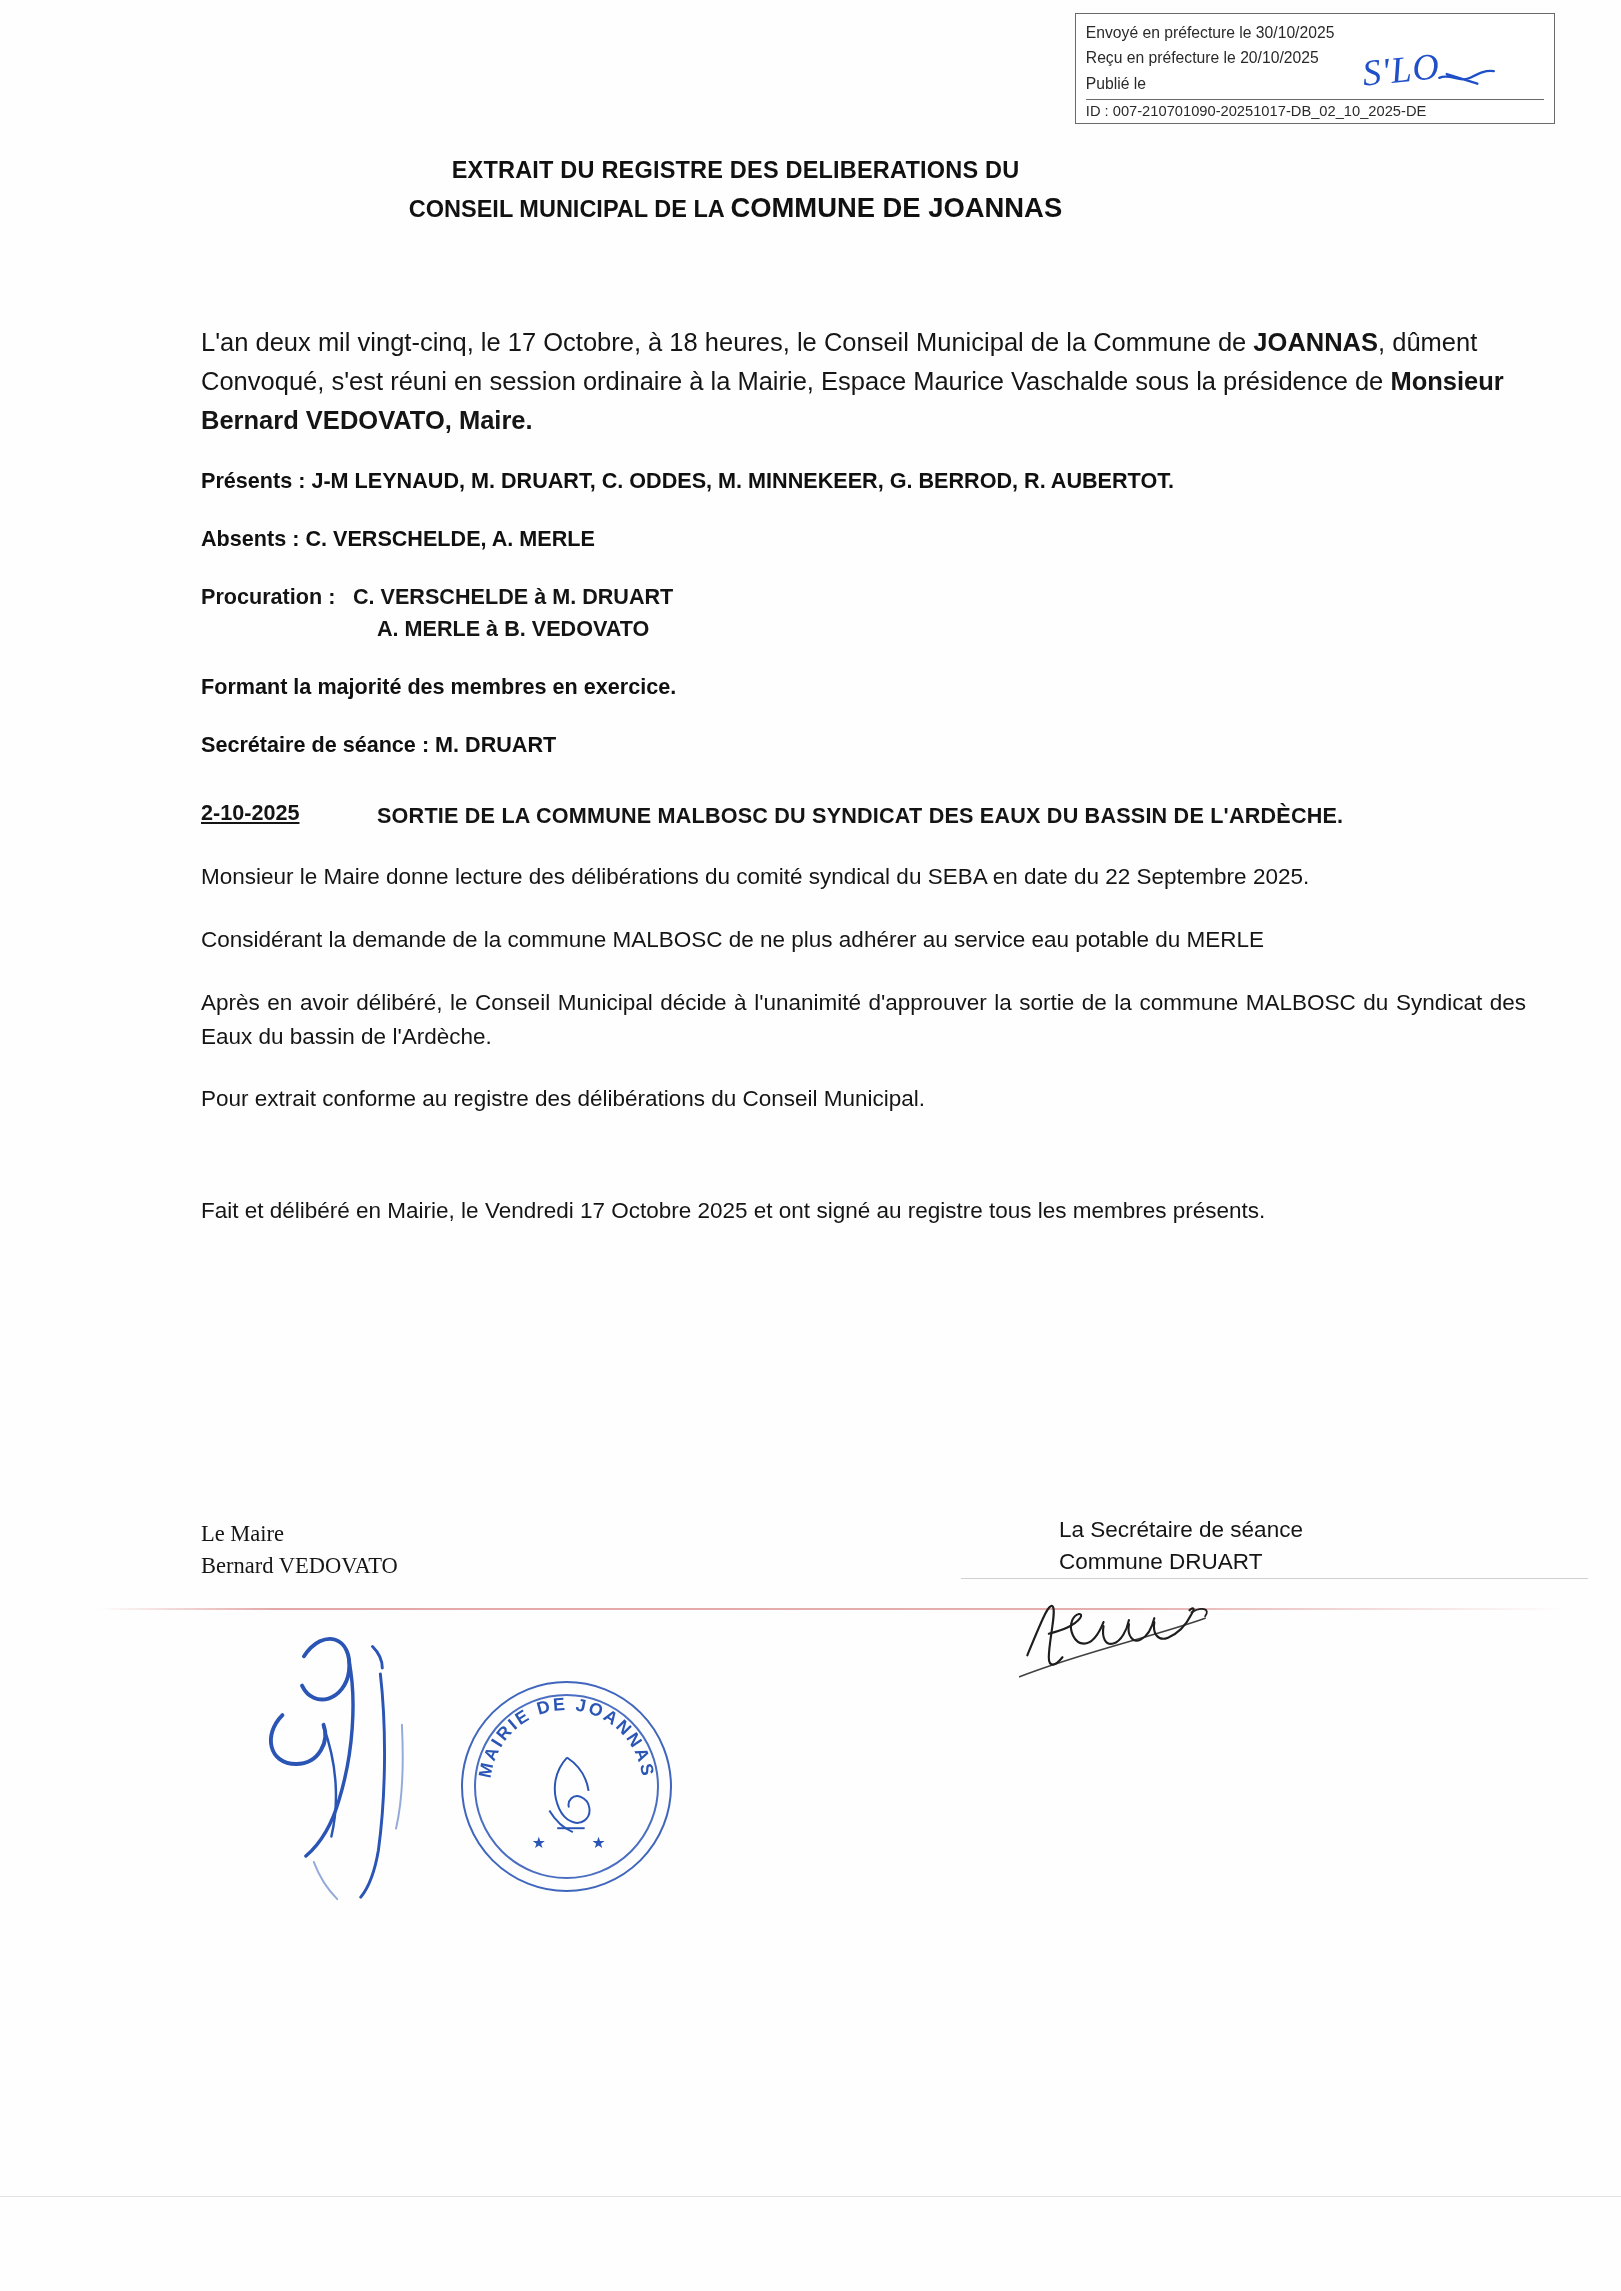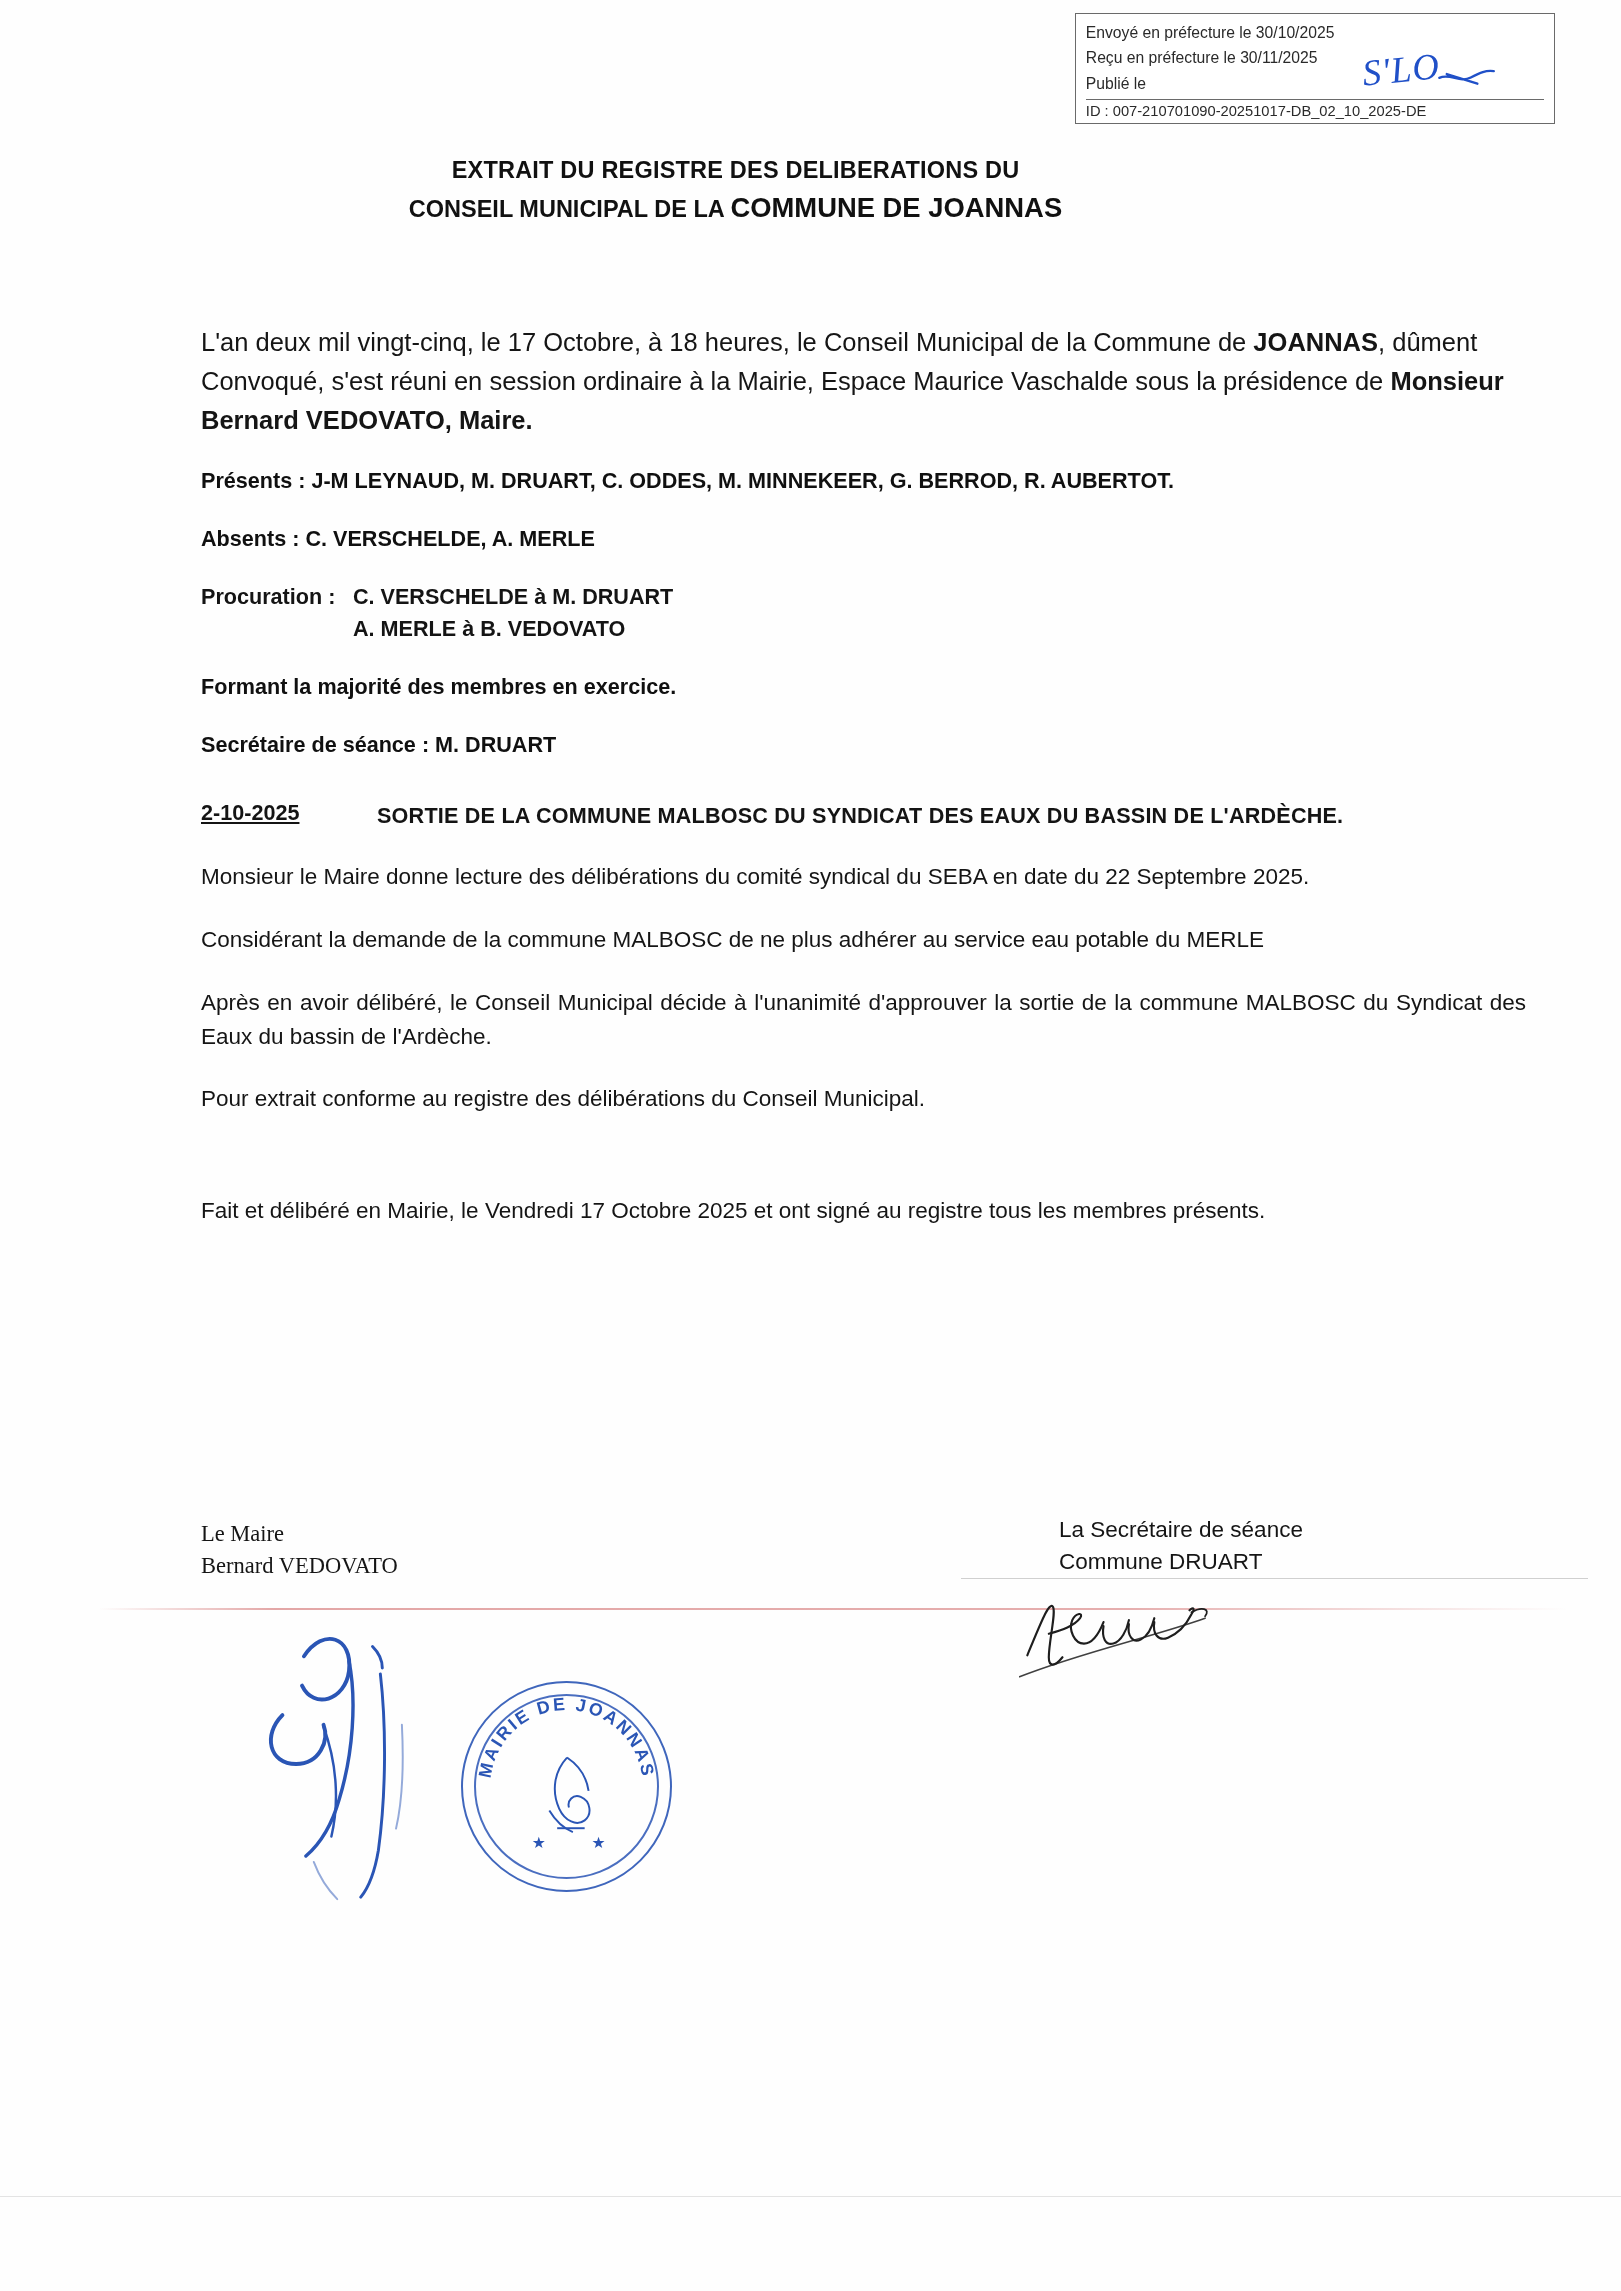--- a/index.html
+++ b/index.html
@@ -112,21 +112,21 @@
     color: #101010;
     line-height: 1.5;
   }
   .proc-wrap {
     display: flex;
     font-weight: bold;
     font-size: 21.6px;
     line-height: 1.5;
   }
   .proc-label { white-space: nowrap; margin-right: 17.6px; }
-  .proc-list div { white-space: nowrap; }
+  .proc-list div { white-space: nowrap; text-align: center; }
 
   
   .resolution {
     display: flex;
     align-items: flex-start;
     font-weight: bold;
     font-size: 21.6px;
     margin-top: 39px;
   }
   .res-num {
@@ -239,21 +239,21 @@
     pointer-events: none;
   }
 </style>
 </head>
 <body>
 
 <div class="page">
 
   <div class="stamp-box">
     <div class="stamp-line">Envoyé en préfecture le 30/10/2025</div>
-    <div class="stamp-line">Reçu en préfecture le 30/11/2025</div>
+    <div class="stamp-line">Reçu en préfecture le 20/10/2025</div>
     <div class="stamp-line">Publié le</div>
     <div class="stamp-id">ID : 007-210701090-20251017-DB_02_10_2025-DE</div>
   </div>
 
   <div class="stamp-signature">
     <span>S'LO</span><span class="flourish"><svg width="59" height="21.6" viewBox="0 0 60 22">
           <path d="M2 6 C14 2, 22 14, 34 9 C44 5, 50 3, 58 5 M10 3 L40 16" stroke="#2050c8" stroke-width="2.4" fill="none" stroke-linecap="round"></path>
         </svg></span>
   </div>
 

